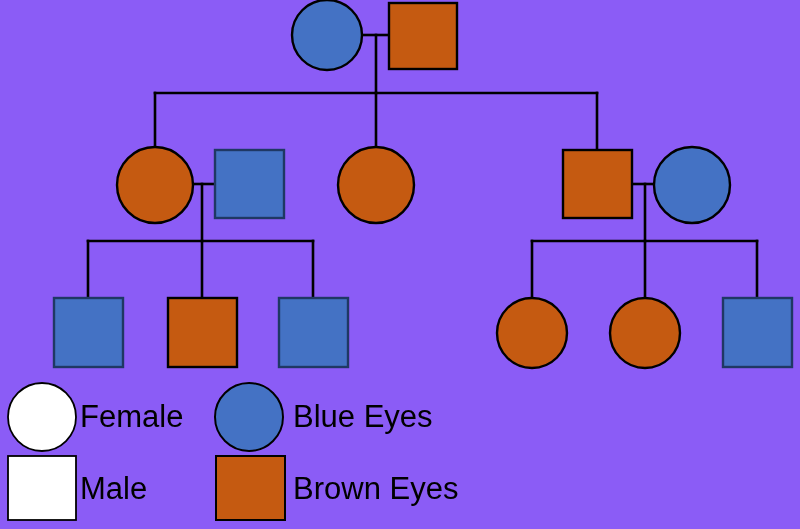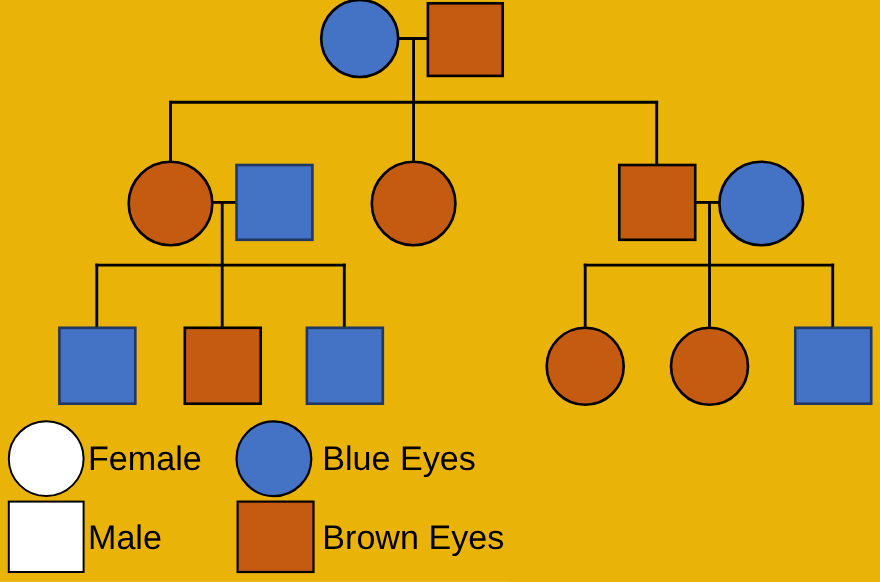--- a/index.html
+++ b/index.html
@@ -8,21 +8,21 @@
     padding: 0;
     background: #ffffff;
   }
   body {
     font-family: "Liberation Sans", sans-serif;
   }
   #pedigree-root {
     position: relative;
     width: 800px;
     height: 529px;
-    background: #eab308;
+    background: #8b5cf6;
     overflow: hidden;
   }
   #pedigree-svg {
     position: absolute;
     left: 0;
     top: 0;
     width: 800px;
     height: 529px;
     display: block;
   }

